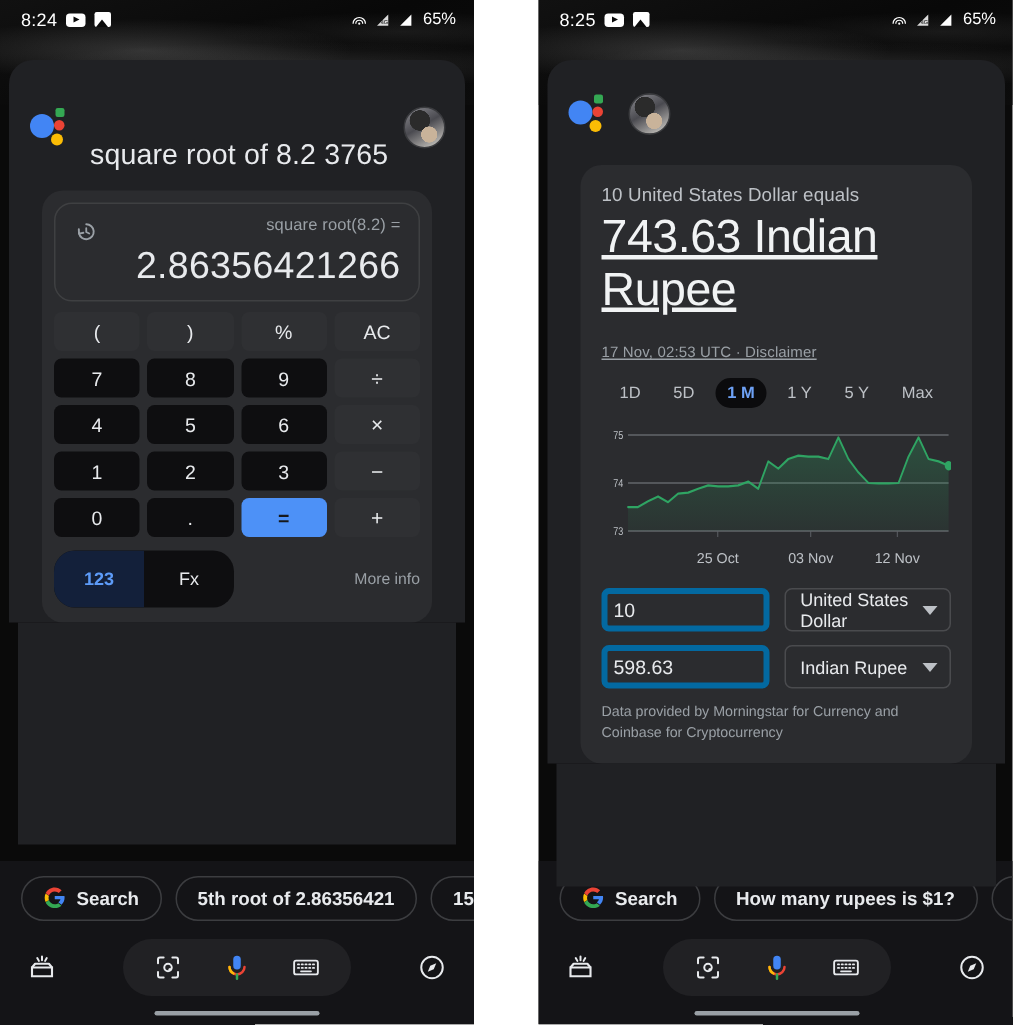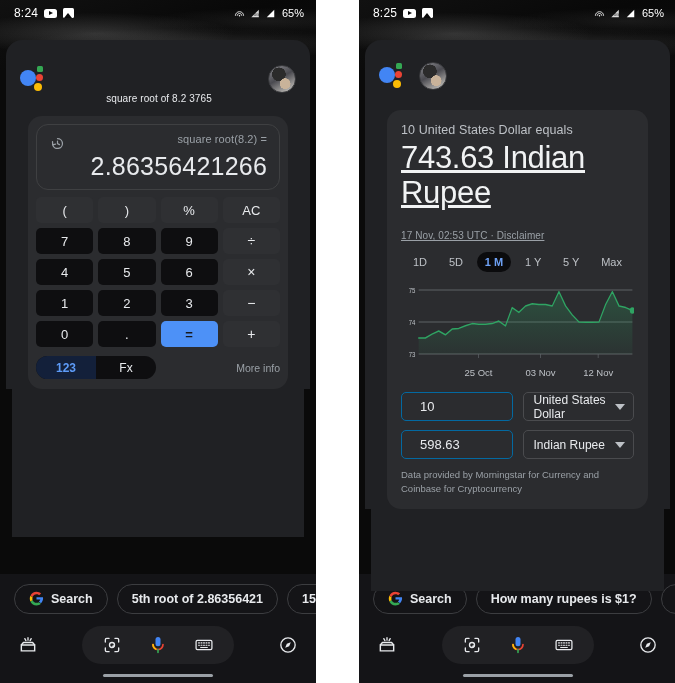--- a/index.html
+++ b/index.html
@@ -74,21 +74,21 @@
   .assistant-head {
     display: flex; align-items: center; gap: 10px; min-height: 44px;
   }
   .g-dots { position: relative; width: 30px; height: 26px; flex: 0 0 30px; }
   .g-dots .d1 { position: absolute; left: 0; top: 4px; width: 16px; height: 16px; border-radius: 50%; background: #4285f4; }
   .g-dots .d2 { position: absolute; left: 17px; top: 0px; width: 6px; height: 6px; border-radius: 1.5px; background: #34a853; }
   .g-dots .d3 { position: absolute; left: 16px; top: 8px; width: 7px; height: 7px; border-radius: 50%; background: #ea4335; }
   .g-dots .d4 { position: absolute; left: 14px; top: 17px; width: 8px; height: 8px; border-radius: 50%; background: #fbbc05; }
   .query-text {
     flex: 1; text-align: center; color: #e8eaed;
-    font-size: 10px; letter-spacing: .1px; white-space: nowrap; margin-top: 39px;
+    font-size: 19px; letter-spacing: .1px; white-space: nowrap; margin-top: 39px;
   }
   .avatar {
     width: 28px; height: 28px; border-radius: 50%; flex: 0 0 28px;
     background:
       radial-gradient(circle at 62% 68%, #c9b39a 0 22%, transparent 23%),
       radial-gradient(circle at 38% 32%, #2b2b2b 0 28%, transparent 29%),
       linear-gradient(150deg, #8d8d92 0%, #4a4a50 45%, #d7d4cd 100%);
     border: 1px solid #3a3b3e;
   }
 
@@ -117,21 +117,21 @@
     height: 26px; border-radius: 5px; background: #0e0e10;
     display: flex; align-items: center; justify-content: center;
     color: #e8eaed; font-size: 13px; cursor: default;
   }
   .key.fn { background: #2f3033; color: #e8eaed; }
   .key.eq { background: #4d91f7; color: #17181a; font-weight: 600; }
   .key.op { background: #2f3033; font-size: 14px; }
 
   .calc-footer { display: flex; align-items: center; margin-top: 9px; }
   .mode-toggle {
-    display: flex; border-radius: 14px; overflow: hidden; height: 23px;
+    display: flex; border-radius: 14px; overflow: hidden; height: 38px;
     background: #0e0e10; width: 120px; justify-content: flex-end;
   }
   .mode-toggle .m {
     flex: 1; display: flex; align-items: center; justify-content: center;
     font-size: 12px; color: #e8eaed;
   }
   .mode-toggle .m.active { background: #13203a; color: #5d9bf8; font-weight: 700; }
   .more-info { margin-left: auto; color: #9aa0a6; font-size: 10.5px; }
 
   
@@ -156,22 +156,22 @@
   .range.active { background: #0b0b0d; color: #6ea1f5; font-weight: 700; }
 
   .chart-box { position: relative; margin-top: 12px; height: 82px; }
   .chart-box svg { display: block; width: 100%; height: 82px; }
   .chart-xlabels { display: flex; margin-top: 1px; padding-left: 26px; position: relative; height: 13px; }
   .xlab { position: absolute; font-size: 9.5px; color: #bdc1c6; transform: translateX(-50%); }
 
   .conv-rows { margin-top: 12px; }
   .conv-row { display: flex; gap: 10px; margin-bottom: 9px; }
   .conv-input {
-    flex: 1 1 48%; height: 29px; border: 1px solid #0369a1; border-radius: 5px;
-    display: flex; align-items: center; padding: 0 18px;
+    flex: 1 1 48%; height: 29px; border: 4px solid #0369a1; border-radius: 5px;
+    display: flex; align-items: center; padding: 0 4px;
     color: #e8eaed; font-size: 13px;
   }
   .conv-select {
     flex: 1 1 48%; height: 29px; border: 1px solid #4a4b4e; border-radius: 5px;
     display: flex; align-items: center; padding: 0 8px 0 10px;
     color: #e8eaed; font-size: 12px; gap: 6px;
   }
   .caret {
     margin-left: auto;
     width: 0; height: 0; border-left: 5px solid transparent; border-right: 5px solid transparent;

